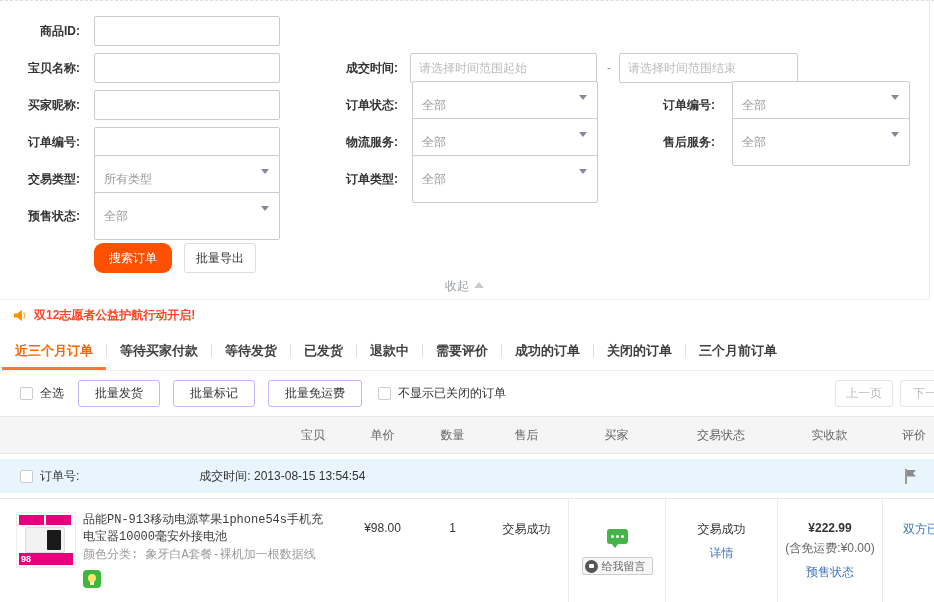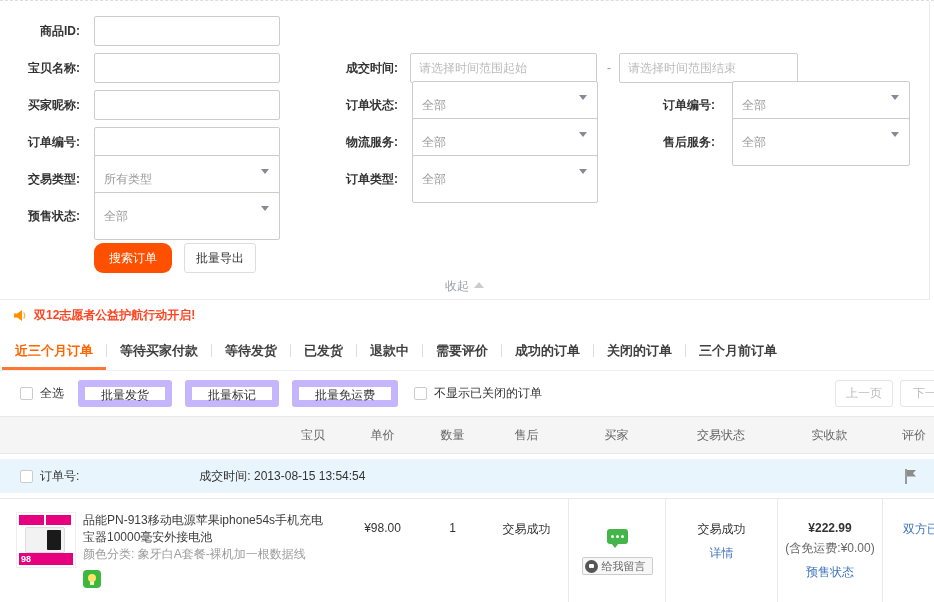--- a/index.html
+++ b/index.html
@@ -43,21 +43,21 @@
   .tab { position:relative; display:flex; align-items:center; padding:0 13px; font-weight:bold; font-size:13px;
          color:#404040; cursor:pointer; white-space:nowrap; }
   .tab.active { color:#ff6600; }
   .tab.active::after { content:""; position:absolute; left:0; right:0; bottom:0; height:3px; background:#ff7733; }
   .tab-sep { width:1px; height:13px; background:#ddd; align-self:center; }
 
   
   .toolbar { position:relative; display:flex; align-items:center; height:45px; padding-left:20px; }
   .cb { width:13px; height:13px; border:1px solid #ccc; border-radius:2px; background:#fff; display:inline-block; cursor:pointer; flex:none; }
   .cb-lbl { margin-left:7px; color:#333; }
-  .tb-btn { background:#fff; border:7px solid #c4b5fd; border-radius:3px; height:27px; padding:0 16px;
+  .tb-btn { background:#fff; border:1px solid #c4b5fd; border-radius:3px; height:27px; padding:0 16px;
             font-size:12px; color:#333; margin-left:13px; cursor:pointer; font-family:inherit; }
   .tb-btn.first { margin-left:14px; }
   .toolbar .cb2 { margin-left:16px; }
   .pager { position:absolute; left:835px; top:9px; display:flex; }
   .pg-btn { background:#fff; border:1px solid #e5e5e5; border-radius:3px; height:27px; width:58px;
             font-size:12px; color:#bbb; cursor:pointer; font-family:inherit; flex:none; }
   .pg-btn + .pg-btn { margin-left:7px; width:62px; }
 
   
   .table-wrap { width:934px; overflow:hidden; }
@@ -76,21 +76,21 @@
   .cell.bl { border-left:1px solid #ebebeb; }
   .pcell { display:flex; padding:13px 0 0 16px; text-align:left; }
   .thumb { width:60px; height:56px; flex:none; position:relative; background:#fff; border:1px solid #eee; overflow:hidden; }
   .thumb .banner { position:absolute; top:2px; left:2px; right:2px; height:10px; display:flex; }
   .thumb .banner i { flex:1; background:#e6007e; margin-right:2px; }
   .thumb .device { position:absolute; top:14px; left:8px; width:40px; height:26px; background:#f2f2f2;
                    border:1px solid #ddd; border-radius:2px; }
   .thumb .device::after { content:""; position:absolute; right:3px; top:2px; bottom:2px; width:14px; background:#1a1a1a; border-radius:1px; }
   .badge98 { position:absolute; left:2px; bottom:2px; right:2px; height:12px; background:#e6007e; color:#fff;
              font-size:9px; font-weight:bold; line-height:12px; padding-left:2px; }
-  .pinfo { margin-left:7px; width:250px; }
+  .pinfo { margin-left:7px; width:250px;font-family:Liberation Mono, monospace; }
   .ptitle { color:#3c3c3c; line-height:17px; cursor:pointer; }
   .psku { color:#9c9c9c; margin-top:0; }
   .green-app { margin-top:7px; width:18px; height:18px; border-radius:4px; background:#3cb83c; position:relative; cursor:pointer; }
   .green-app::after { content:""; position:absolute; left:5px; top:4px; width:8px; height:8px; border-radius:50%; background:#ffe36e; }
   .green-app::before { content:""; position:absolute; left:7px; top:11px; width:4px; height:4px; background:#fff7cc; }
   .price { color:#333; } .bold { font-weight:bold; }
   .buyer-cell { display:flex; flex-direction:column; align-items:center; padding-top:30px; }
   .bubble { width:21px; height:15px; background:#44b549; border-radius:3px; position:relative; display:flex;
             align-items:center; justify-content:center; gap:2px; cursor:pointer; }
   .bubble i { width:3px; height:3px; background:#fff; border-radius:50%; }

